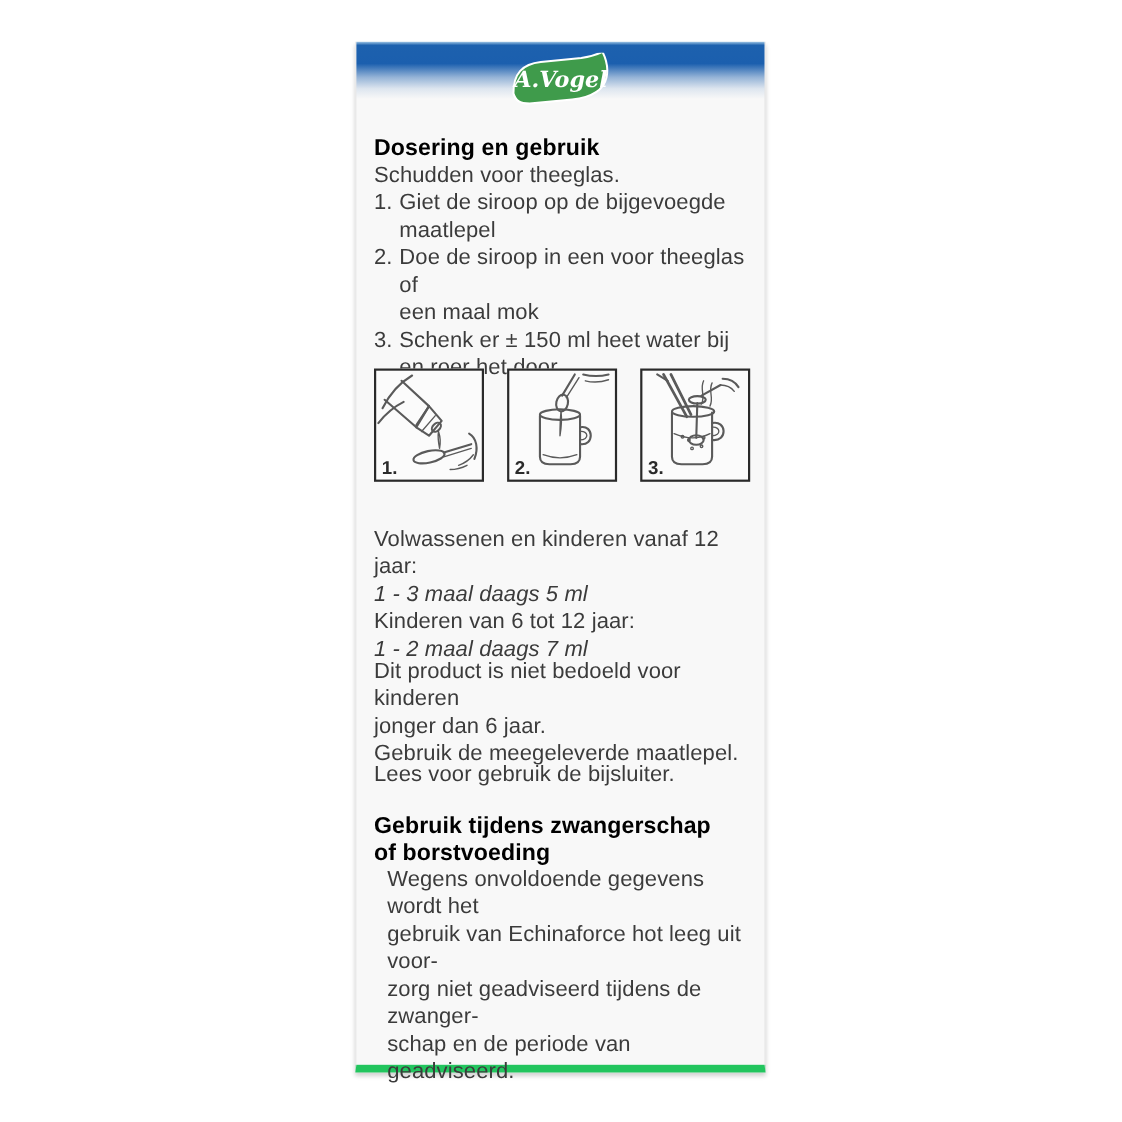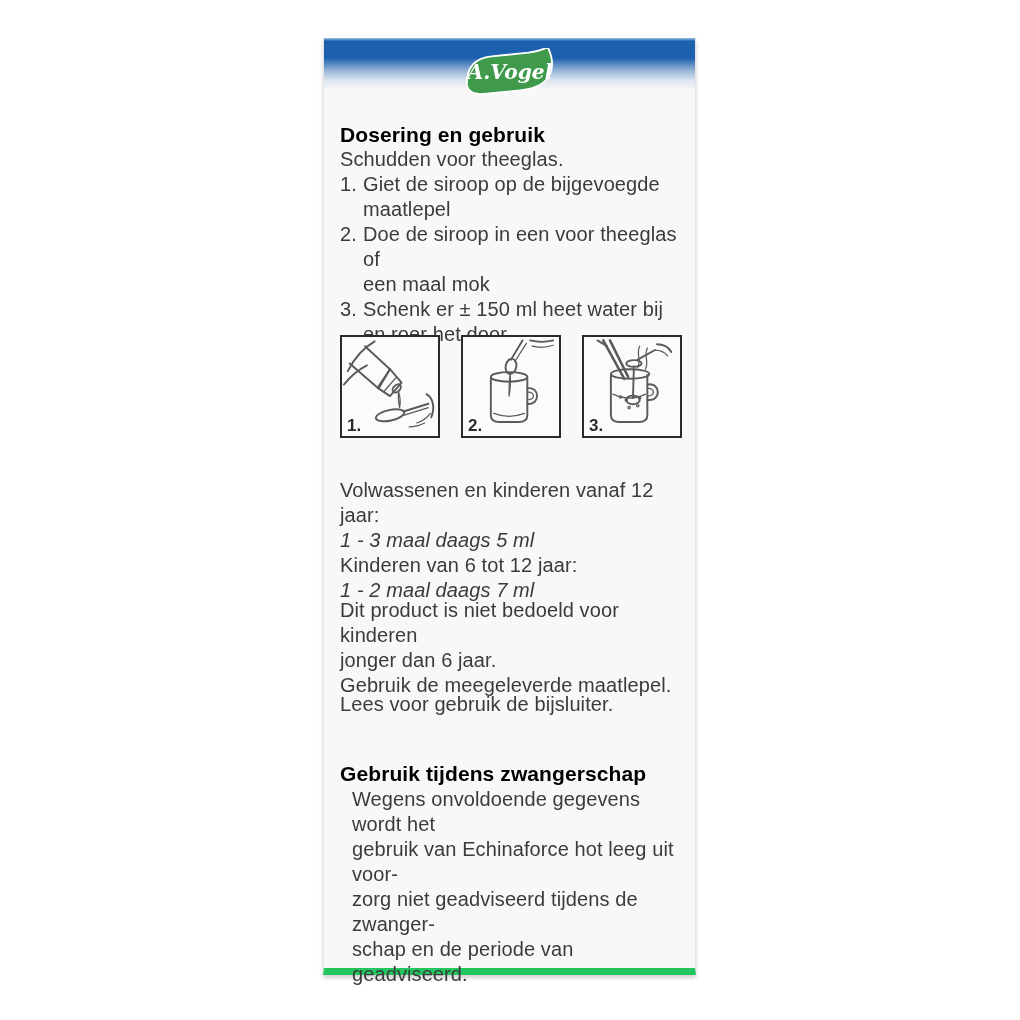--- a/index.html
+++ b/index.html
@@ -210,22 +210,23 @@
   </div>
 
   <div class="content-block" style="top:560px;">
     <span class="line">Dit product is niet bedoeld voor kinderen</span>
     <span class="line">jonger dan 6 jaar.</span>
     <span class="line">Gebruik de meegeleverde maatlepel.</span>
   </div>
 
   <div class="content-block" style="top:654px;">Lees voor gebruik de bijsluiter.</div>
 
-  <div class="content-block green-heading" style="top:700px;margin-top:23px;">
+  <div class="content-block green-heading" style="top:700px;">
     <span class="line">Gebruik tijdens zwangerschap</span>
+    <span class="line">of borstvoeding</span>
   </div>
 
   <div class="content-block" style="top:749px;margin-left:12px;">
     <span class="line">Wegens onvoldoende gegevens wordt het</span>
     <span class="line">gebruik van Echinaforce hot leeg uit voor-</span>
     <span class="line">zorg niet geadviseerd tijdens de zwanger-</span>
     <span class="line">schap en de periode van geadviseerd.</span>
   </div>
 
 </div>

